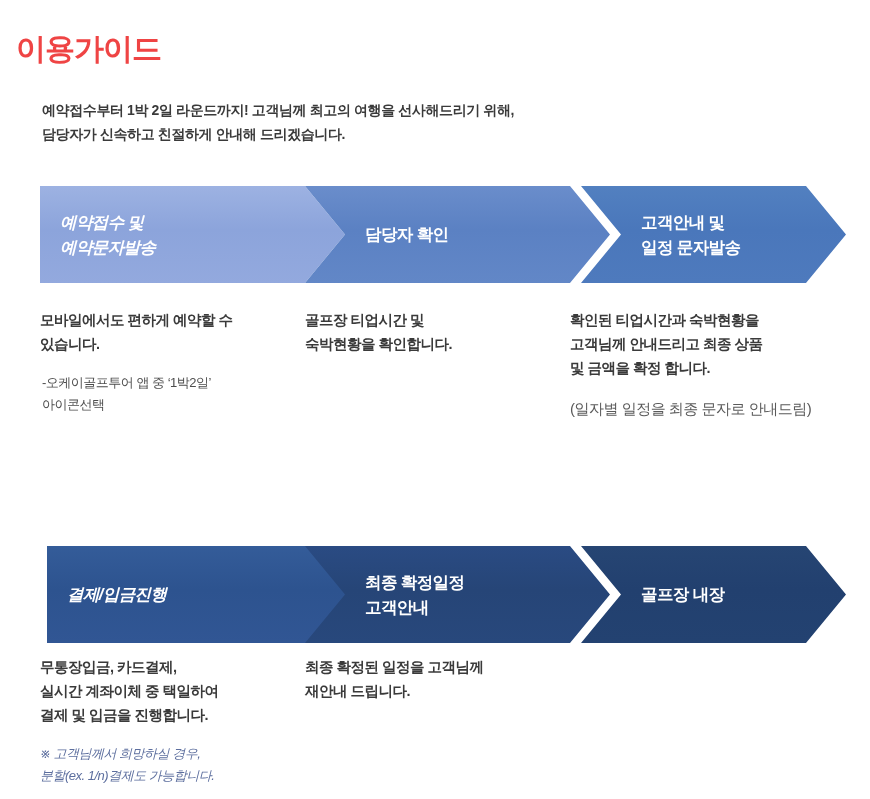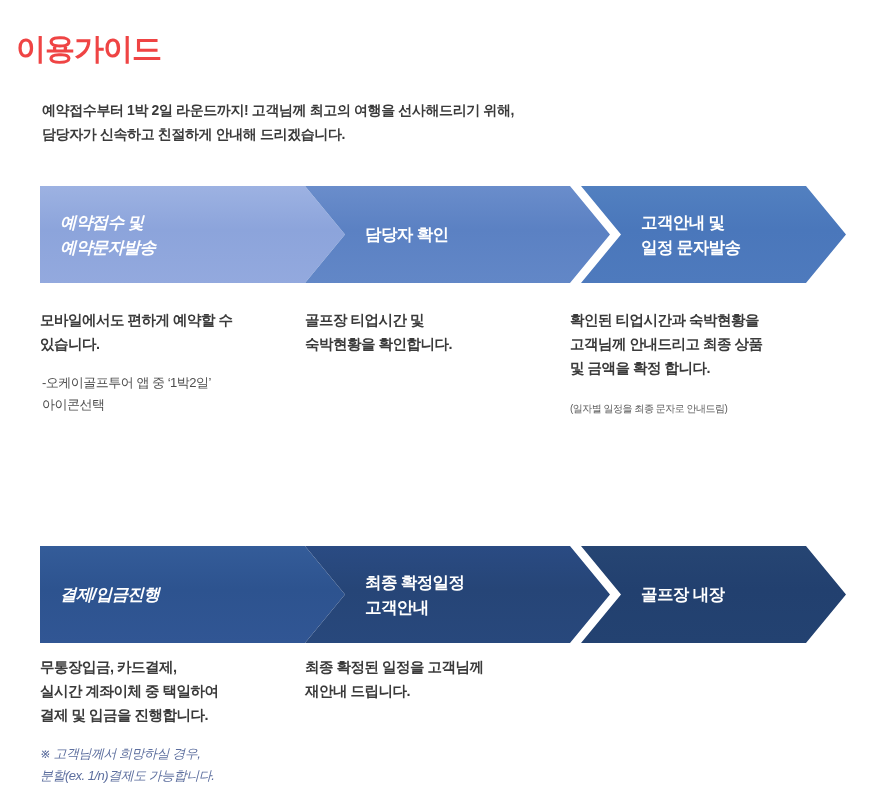--- a/index.html
+++ b/index.html
@@ -84,21 +84,21 @@
     padding-left: 60px;
     clip-path: polygon(0 0, 225px 0, 265px 50%, 225px 100%, 0 100%, 40px 50%);
   }
 
   
   .row-1 .c1 { background: linear-gradient(180deg,#9db2e2 0%, #8ca4db 45%, #93a9de 100%); }
   .row-1 .c2 { background: linear-gradient(180deg,#6a8dcb 0%, #5b81c3 45%, #6287c7 100%); }
   .row-1 .c3 { background: linear-gradient(180deg,#5280c0 0%, #4a77bb 45%, #4e7abd 100%); }
 
   
-  .row-2 .c1 { background: linear-gradient(180deg,#345c99 0%, #2d538f 45%, #315694 100%); }
+  .row-2 .c1 { background: linear-gradient(180deg,#345c99 0%, #2d538f 45%, #315694 100%); margin-left: 7px; }
   .row-2 .c2 { background: linear-gradient(180deg,#2a4b83 0%, #264577 45%, #28487c 100%); }
   .row-2 .c3 { background: linear-gradient(180deg,#264573 0%, #22406f 45%, #234271 100%); }
 
   
   .desc-row {
     position: absolute;
     left: 40px;
     width: 800px;
     display: flex;
   }
@@ -119,21 +119,21 @@
   .desc-note {
     margin-top: 16px;
     font-size: 13px;
     line-height: 22px;
     color: #4c4c4c;
     letter-spacing: -0.5px;
     white-space: pre-line;
   }
   .desc-note.indent { padding-left: 2px; }
   .desc-note.small {
-    font-size: 10px;
+    font-size: 15px;
     color: #5a5a5a;
     margin-top: 18px;
   }
   .desc-note.accent {
     color: #5c6e9e;
     margin-top: 16px;
     font-size: 13px;
     line-height: 22px;
     font-style: italic;
   }

